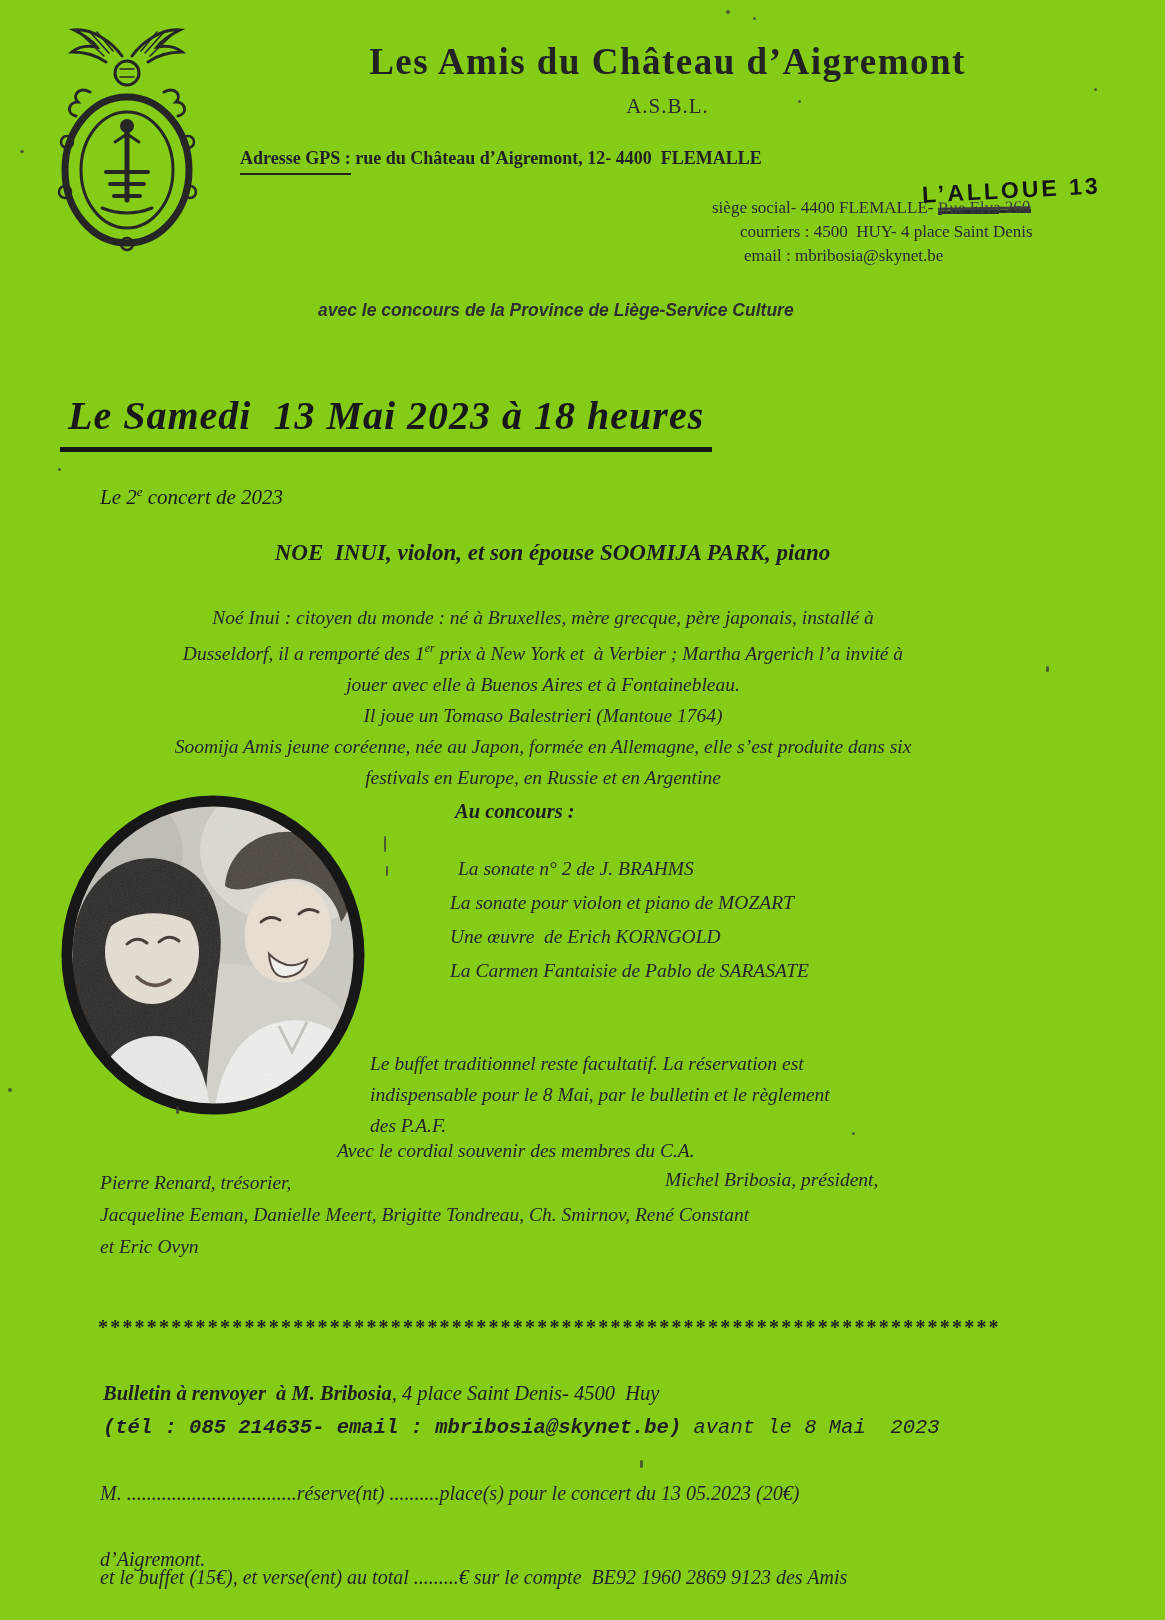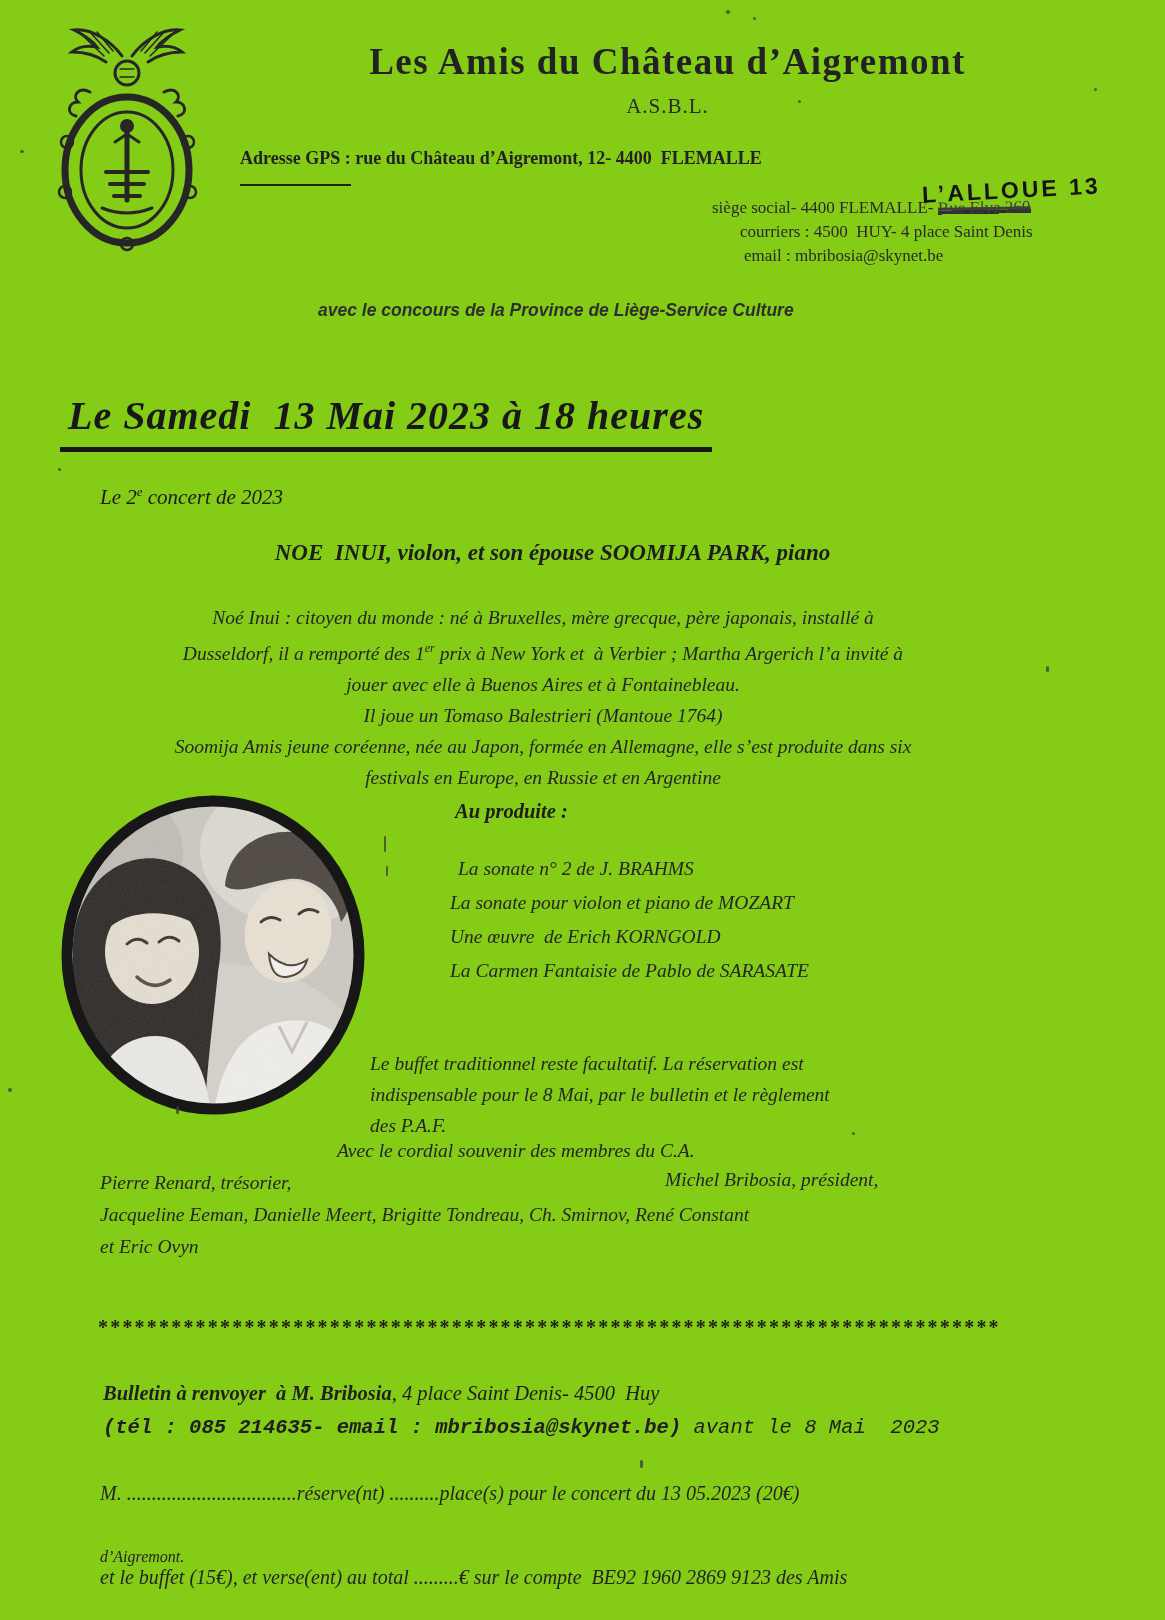--- a/index.html
+++ b/index.html
@@ -14,21 +14,21 @@
   .crest { position:absolute; left:42px; top:20px; width:168px; height:234px; }
   .org-title {
     position:absolute; left:295px; top:40px; width:745px; text-align:center;
     font-size:37px; letter-spacing:1.5px; font-weight:600; color:#222;
   }
   .org-type {
     position:absolute; left:295px; top:94px; width:745px; text-align:center;
     font-size:21px; letter-spacing:1px; color:#2a2a2a;
   }
   .gps-line { position:absolute; left:240px; top:148px; font-size:18px; font-weight:bold; color:#222; }
-  .gps-label { border-bottom:2px solid #222; padding-bottom:16px; }
+  .gps-label { border-bottom:2px solid #222; padding-bottom:5px; }
   .contact-block { position:absolute; left:712px; top:196px; font-size:17px; line-height:24px; color:#2a2a2a; }
   .siege-line { position:relative; }
   .struck {
     color:#3d3d3d; text-decoration:line-through; text-decoration-thickness:3px;
     background:linear-gradient(to bottom, transparent 58%, #2c2c2c 58%, #2c2c2c 74%, transparent 74%);
     display:inline-block; transform:rotate(-1deg);
   }
   .handwritten {
     position:absolute; right:-68px; top:-18px;
     font-family:"Liberation Sans","DejaVu Sans",sans-serif;
@@ -89,21 +89,21 @@
   
   .separator {
     position:absolute; left:98px; top:1316px; width:980px;
     font-weight:bold; font-size:20px; letter-spacing:2.2px; color:#1e1e1e; overflow:hidden; white-space:nowrap;
   }
   .bulletin1 { position:absolute; left:103px; top:1382px; font-style:italic; font-size:20.5px; color:#1f1f1f; }
   .bulletin2 { position:absolute; left:103px; top:1416px; font-style:italic; font-size:20.5px; color:#1f1f1f;font-family:Liberation Mono, monospace; }
   .b-bold { font-weight:bold; }
   .form-line1 { position:absolute; left:100px; top:1482px; font-style:italic; font-size:20px; color:#242424; }
   .form-line2 { position:absolute; left:100px; top:1566px; font-style:italic; font-size:20px; color:#242424; }
-  .form-line3 { position:absolute; left:100px; top:1548px; font-style:italic; font-size:16px; color:#242424;font-family:Liberation Serif, serif; }
+  .form-line3 { position:absolute; left:100px; top:1548px; font-style:italic; font-size:20px; color:#242424;font-family:Liberation Serif, serif; }
 
   
   .artifact { position:absolute; background:#3a3a3a; border-radius:50%; opacity:.75; }
 </style>
 </head>
 <body>
 
 <div class="page">
 
   <div class="crest">
@@ -196,21 +196,21 @@
         <path d="M206 132 q9 -8 19 -2 M244 124 q9 -8 19 -2" stroke="#3c332c" stroke-width="3" fill="none" stroke-linecap="round"></path>
         <path d="M214 164 q19 19 38 6 q-4 15 -21 17 q-15 1 -17 -23 Z" fill="#f6f4f0" stroke="#4a3f38" stroke-width="2"></path>
         <path d="M158 330 C164 272 190 236 230 231 C282 225 312 262 318 330 Z" fill="#f2f0ec"></path>
         <path d="M224 236 l13 26 l15 -30" stroke="#c8c4bd" stroke-width="3" fill="none"></path>
         <rect width="316" height="330" filter="url(#grain)" opacity="0.16"></rect>
       </g>
       <ellipse cx="158" cy="165" rx="146" ry="154" fill="none" stroke="#171717" stroke-width="11"></ellipse>
     </svg>
   </div>
 
-  <div class="program-heading" data-bind="program.heading">Au produite :</div>
+  <div class="program-heading" data-bind="program.heading">Au concours :</div>
   <div class="program-list">
     <div class="program-item" data-bind="program.items.0">La sonate n° 2 de J. BRAHMS</div>
     <div class="program-item" data-bind="program.items.1">La sonate pour violon et piano de MOZART</div>
     <div class="program-item" data-bind="program.items.2">Une œuvre  de Erich KORNGOLD</div>
     <div class="program-item" data-bind="program.items.3">La Carmen Fantaisie de Pablo de SARASATE</div>
   </div>
 
   <div class="buffet">
     <div data-bind="buffet.line1">Le buffet traditionnel reste facultatif. La réservation est</div>
     <div data-bind="buffet.line2">indispensable pour le 8 Mai, par le bulletin et le règlement</div>

